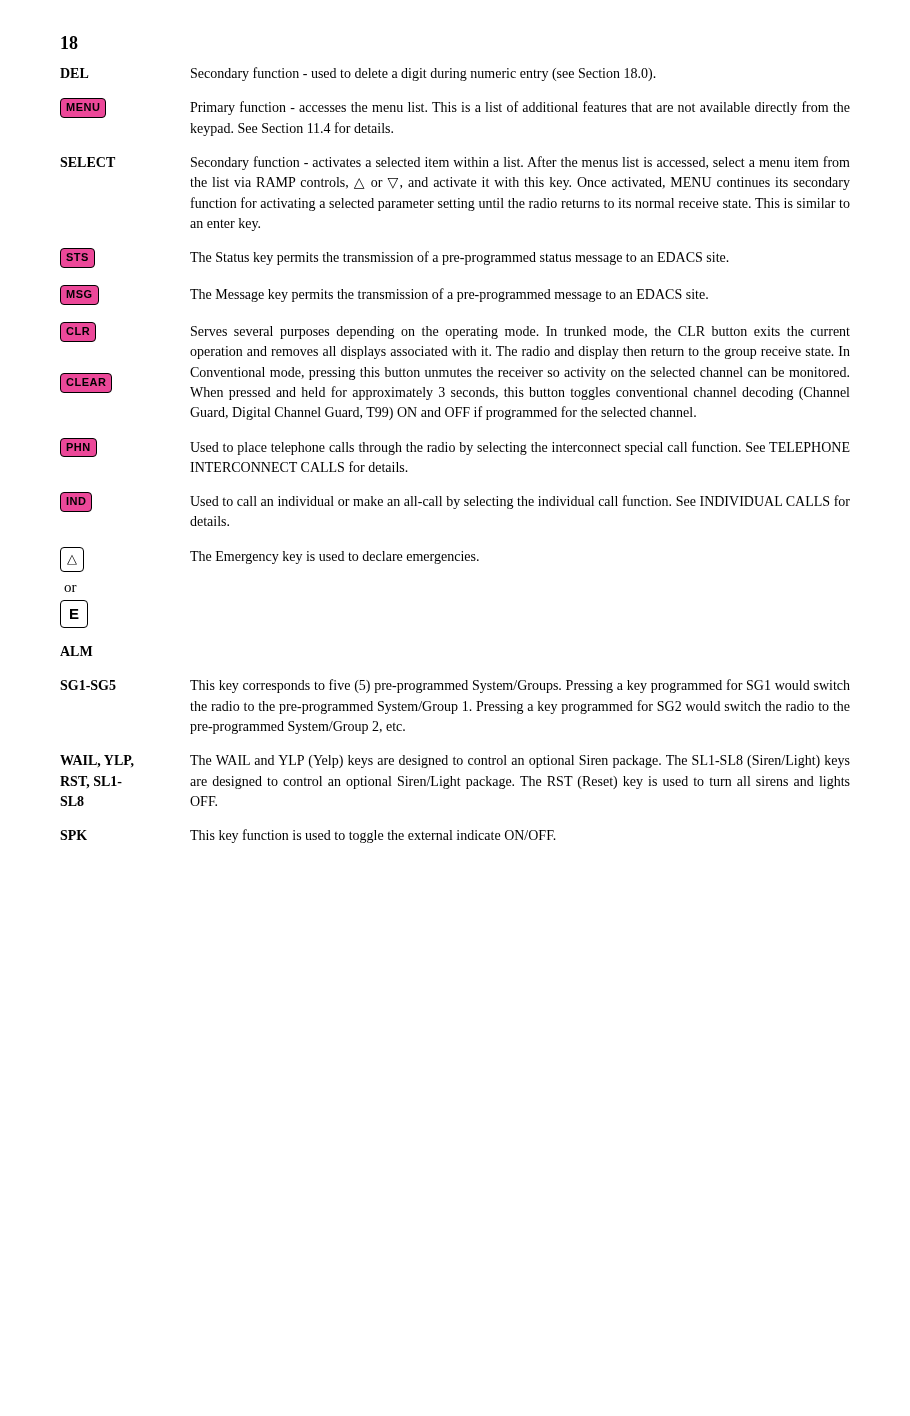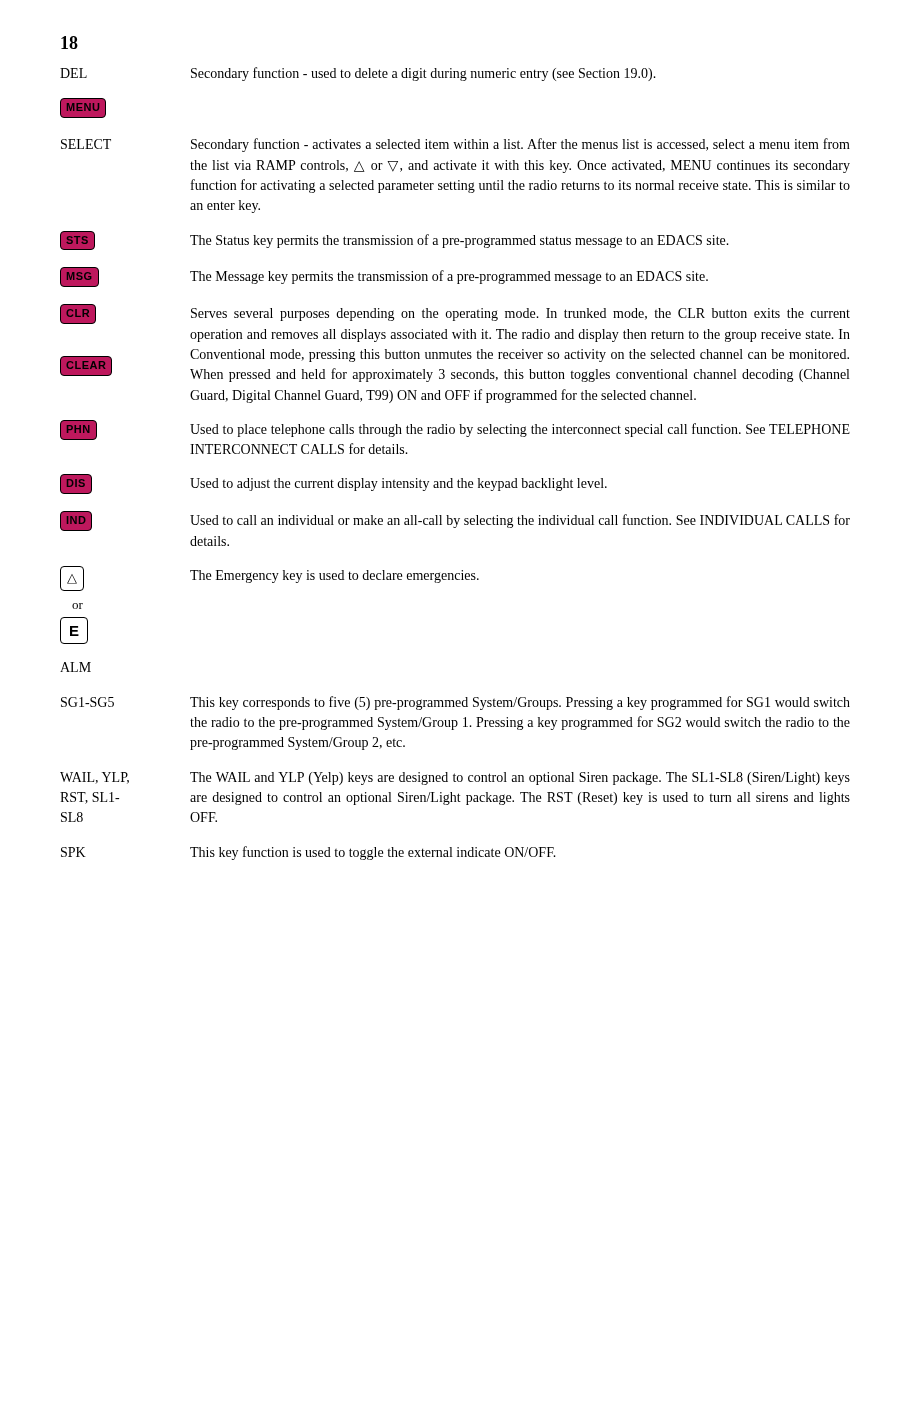--- a/index.html
+++ b/index.html
@@ -19,40 +19,40 @@
       margin-bottom: 8px;
     }
     .entry {
       display: flex;
       flex-direction: row;
       margin-bottom: 14px;
       align-items: flex-start;
     }
     .entry-key {
       min-width: 130px;
-      font-weight: normal;
+      font-weight: bold;
       font-size: 14px;
       padding-top: 0px;
       flex-shrink: 0;
     }
     .entry-value {
       flex: 1;
       text-align: justify;
     }
     .key-icon {
       display: inline-block;
       border: 1.5px solid #000;
       border-radius: 4px;
       padding: 1px 5px;
       font-size: 11px;
       font-weight: bold;
       font-family: Arial, sans-serif;
       letter-spacing: 0.5px;
       margin-bottom: 3px;
-      background: #be185d;
+      background: #ec4899;
     }
     .key-icon-triangle {
       display: inline-block;
       border: 1.5px solid #000;
       border-radius: 4px;
       padding: 2px 6px;
       font-size: 13px;
       background: #fff;
       margin-bottom: 3px;
     }
@@ -60,49 +60,52 @@
       display: inline-block;
       border: 1.5px solid #000;
       border-radius: 4px;
       padding: 2px 8px;
       font-size: 15px;
       font-weight: bold;
       font-family: Arial, sans-serif;
       background: #fff;
     }
     .or-text {
-      font-size: 13px;
-      margin: 2px 12px;
+      font-size: 15px;
+      margin: 2px 4px;
     }
     .icon-col {
       display: flex;
       flex-direction: column;
       align-items: flex-start;
       min-width: 130px;
       flex-shrink: 0;
     }
     .bold { font-weight: normal; }
   </style>
 </head>
 <body>
 
 <div class="page-number">18</div>
 
 <div>
 
   <div class="entry">
     <div class="entry-key">DEL</div>
     <div class="entry-value">
-      Secondary function - used to delete a digit during numeric entry (see Section 19.0).
+      Secondary function - used to delete a digit during numeric entry (see Section 18.0).
     </div>
   </div>
 
   <div class="entry">
     <div class="icon-col">
       <span class="key-icon">MENU</span>
+    </div>
+    <div class="entry-value">
+      Primary function - accesses the menu list.  This is a list of additional features that are not available directly from the keypad.  See Section 11.4 for details.
     </div>
   </div>
 
   <div class="entry">
     <div class="entry-key">SELECT</div>
     <div class="entry-value">
       Secondary function - activates a selected item within a list.  After the menus list is accessed, select a menu item from the list via RAMP controls, △ or ▽, and activate it with this key.  Once activated, MENU continues its secondary function for activating a selected parameter setting until the radio returns to its normal receive state.  This is similar to an enter key.
     </div>
   </div>
 
@@ -137,28 +140,20 @@
 
   <div class="entry">
     <div class="icon-col">
       <span class="key-icon">PHN</span>
     </div>
     <div class="entry-value">
       Used to place telephone calls through the radio by selecting the interconnect special call function.  See <span class="bold">TELEPHONE INTERCONNECT CALLS</span> for details.
     </div>
   </div>
 
-  <div class="entry">
-    <div class="icon-col">
-      <span class="key-icon">DIS</span>
-    </div>
-    <div class="entry-value">
-      Used to adjust the current display intensity and the keypad backlight level.
-    </div>
-  </div>
 
   <div class="entry">
     <div class="icon-col">
       <span class="key-icon">IND</span>
     </div>
     <div class="entry-value">
       Used to call an individual or make an all-call by selecting the individual call function.  See <span class="bold">INDIVIDUAL CALLS</span> for details.
     </div>
   </div>
 

